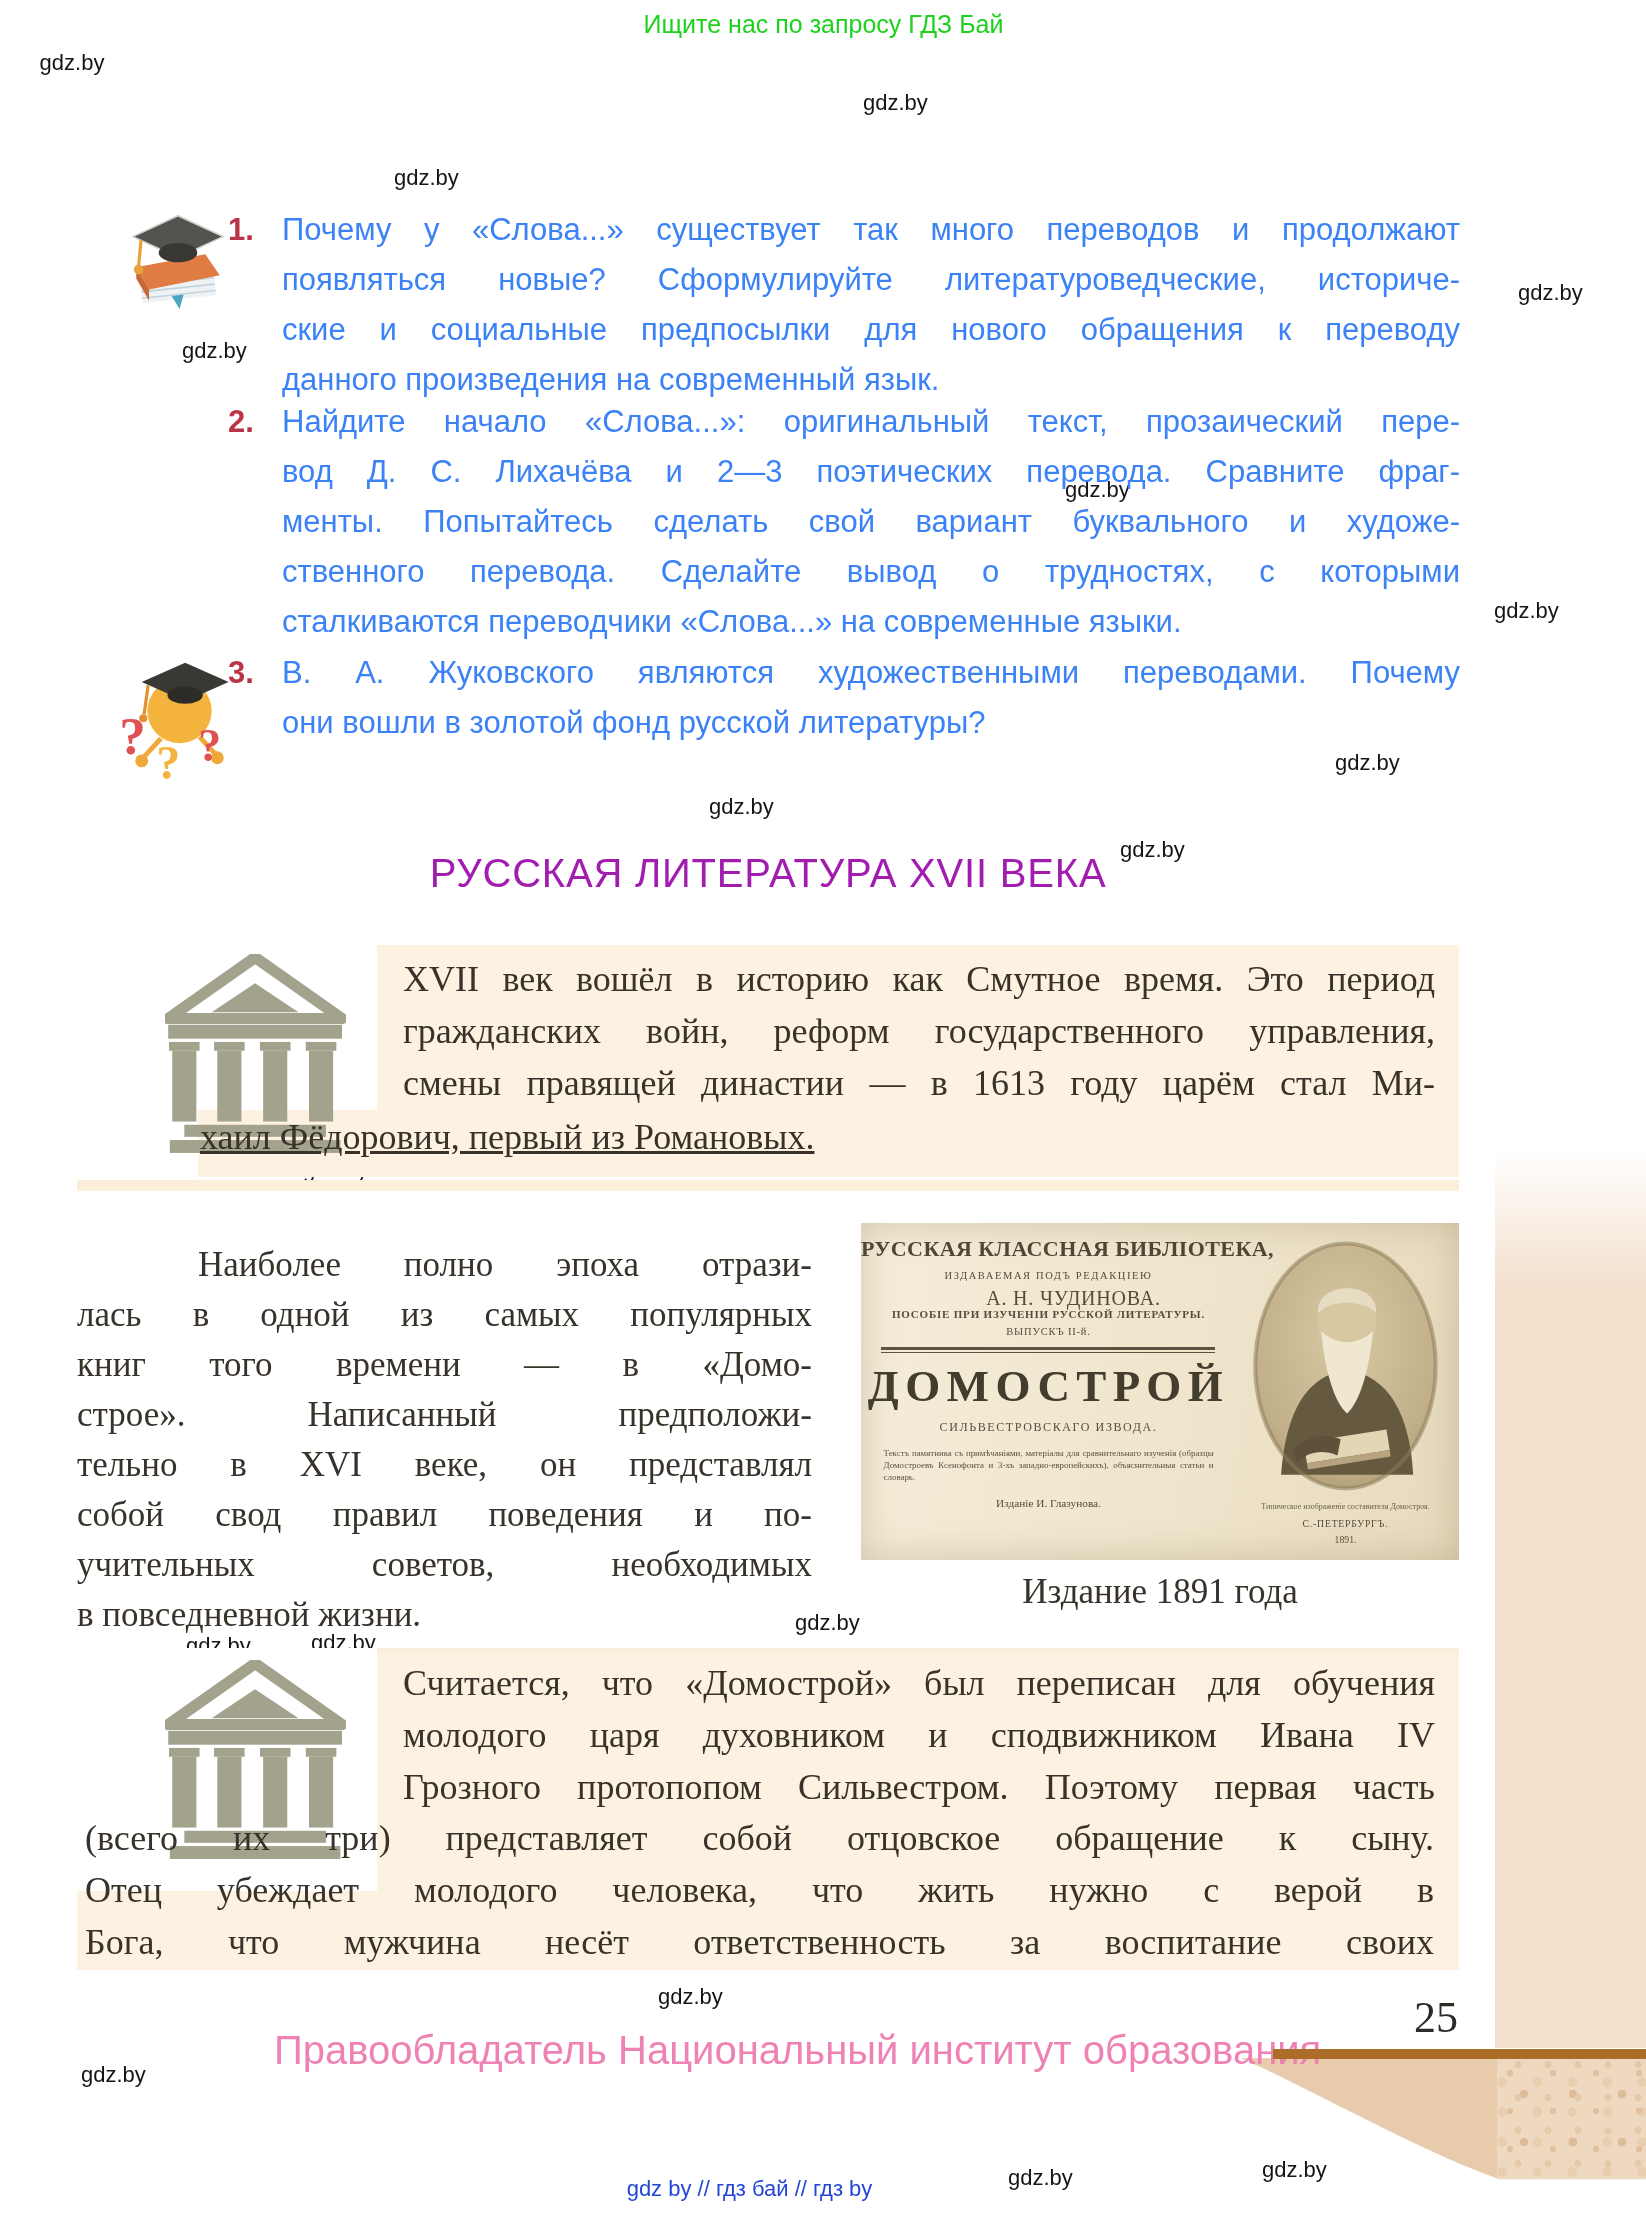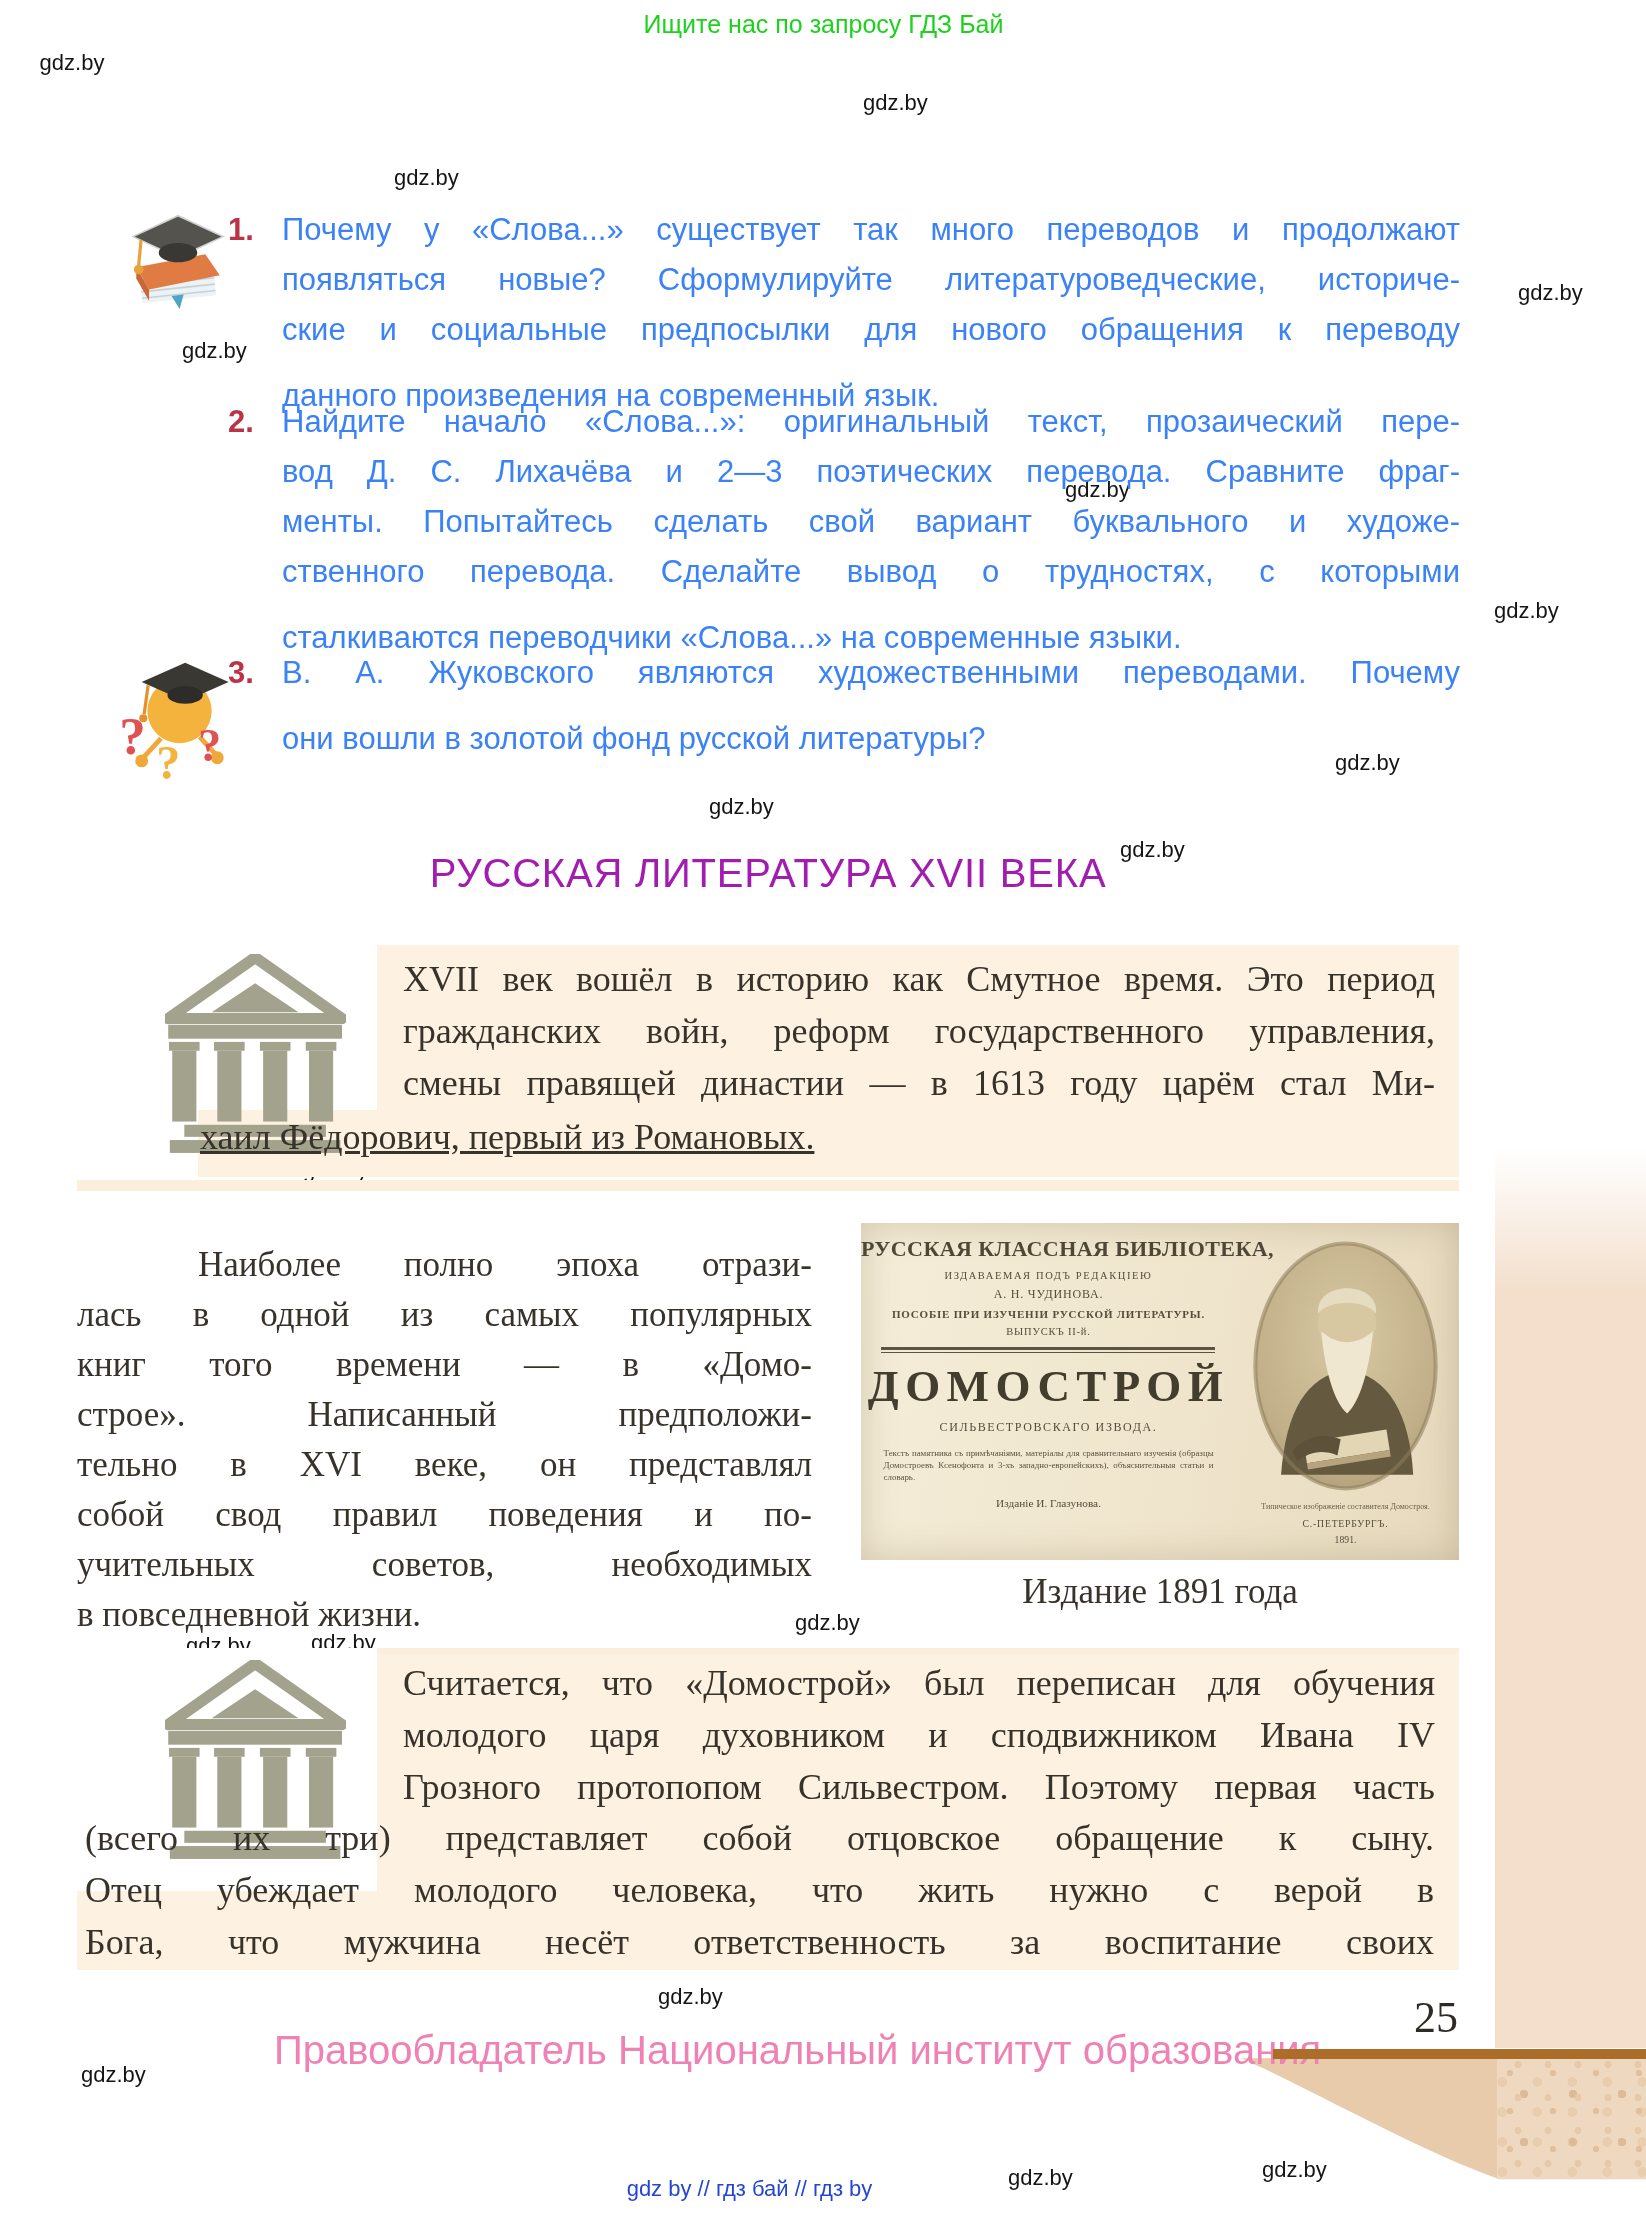--- a/index.html
+++ b/index.html
@@ -8,21 +8,21 @@
   
   .wm{position:absolute;font-size:22px;color:#151515;font-family:"Liberation Sans",sans-serif;white-space:nowrap;margin-left:17px;}
   
   .promo{position:absolute;left:0;top:9.7px;width:1647px;text-align:center;
          font-size:25px;color:#1dd11d;white-space:nowrap;}
   
   .qnum{position:absolute;left:228px;width:50px;font-weight:bold;font-size:31px;color:#bb3346;line-height:50px;}
   .qblock{position:absolute;left:282px;width:1178px;}
   .qline{font-size:31px;color:#3b82f6;height:50px;line-height:50px;
          text-align:justify;text-align-last:justify;white-space:nowrap;}
-  .qline.plain{text-align-last:left;margin-top:16px;}
+  .qline.plain{text-align-last:left;}
   
   .section-title{position:absolute;left:77px;top:851px;width:1382px;text-align:center;
                  font-weight:normal;font-size:40px;letter-spacing:0.8px;color:#a21caf;white-space:nowrap;}
   
   .infobox{position:absolute;left:77px;width:1382px;background:#fdf2e1;}
   .notch{position:absolute;background:#ffffff;}
   .strip{position:absolute;left:77px;width:1382px;height:10.5px;background:#fbeedb;}
   .sblock{position:absolute;}
   .sline{font-family:"Liberation Serif","DejaVu Serif",serif;font-size:36px;color:#37322a;
          height:52px;line-height:52px;text-align:justify;text-align-last:justify;white-space:nowrap;}
@@ -32,21 +32,21 @@
   .bline.plain{text-align-last:left;}
   .bline.indent{text-indent:121px;}
   
   .cover{position:absolute;left:861px;top:1223px;width:598px;height:337px;
          background:linear-gradient(100deg,#f5edd9 0%,#efe5cc 55%,#e7d9bd 100%);
          box-shadow:inset 0 0 37px rgba(120,100,60,.28);
          font-family:"Liberation Serif","DejaVu Serif",serif;color:#544d3b;}
   .cover .c{position:absolute;left:0;width:375px;text-align:center;white-space:nowrap;}
   .cv-series{top:13px;font-weight:bold;font-size:22px;letter-spacing:0.4px;color:#4e4735;}
   .cv-edited{top:47px;font-size:10.5px;letter-spacing:1.6px;}
-  .cv-editor{top:64px;font-size:12px;letter-spacing:0.8px;}
+  .cv-editor{top:64px;font-size:20px;letter-spacing:0.8px;padding-left:25px;}
   .cv-subtitle{top:85px;font-size:11px;font-weight:bold;letter-spacing:0.8px;}
   .cv-issue{top:103px;font-size:10.5px;letter-spacing:0.8px;}
   .cv-rule{position:absolute;left:20px;top:124px;width:334px;height:2.4px;
            border-top:3.2px solid #5c5442;border-bottom:0.8px solid #5c5442;}
   .cv-title{top:137px;font-weight:bold;font-size:45px;letter-spacing:6.4px;color:#433d2d;font-family:Liberation Serif, serif;}
   .cv-redaction{top:197px;font-size:12px;letter-spacing:1.6px;}
   .cv-desc{position:absolute;left:22.6px;top:224px;width:330px;font-size:8.9px;line-height:1.35;
            text-align:justify;color:#5a523f;white-space:normal;}
   .cv-publisher{top:274px;font-size:11.3px;}
   .cv-right{position:absolute;left:383px;width:203px;text-align:center;white-space:nowrap;}

